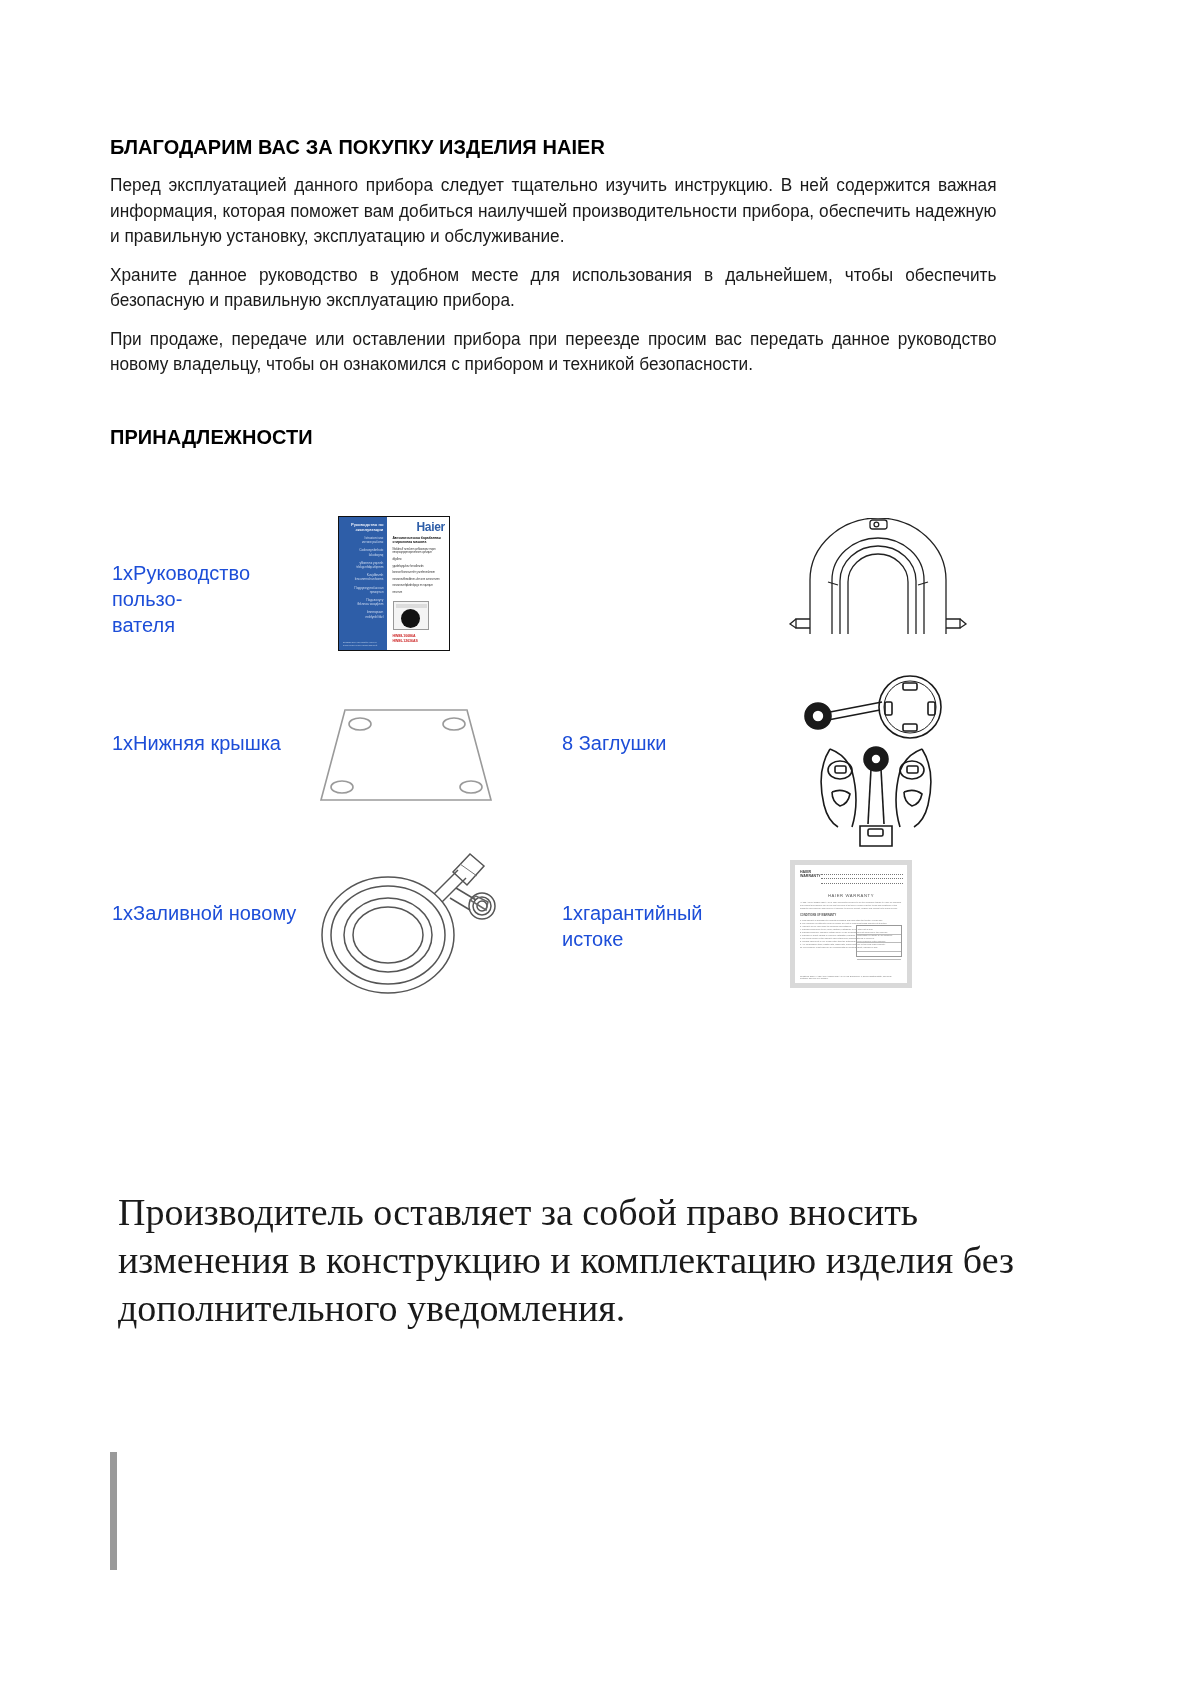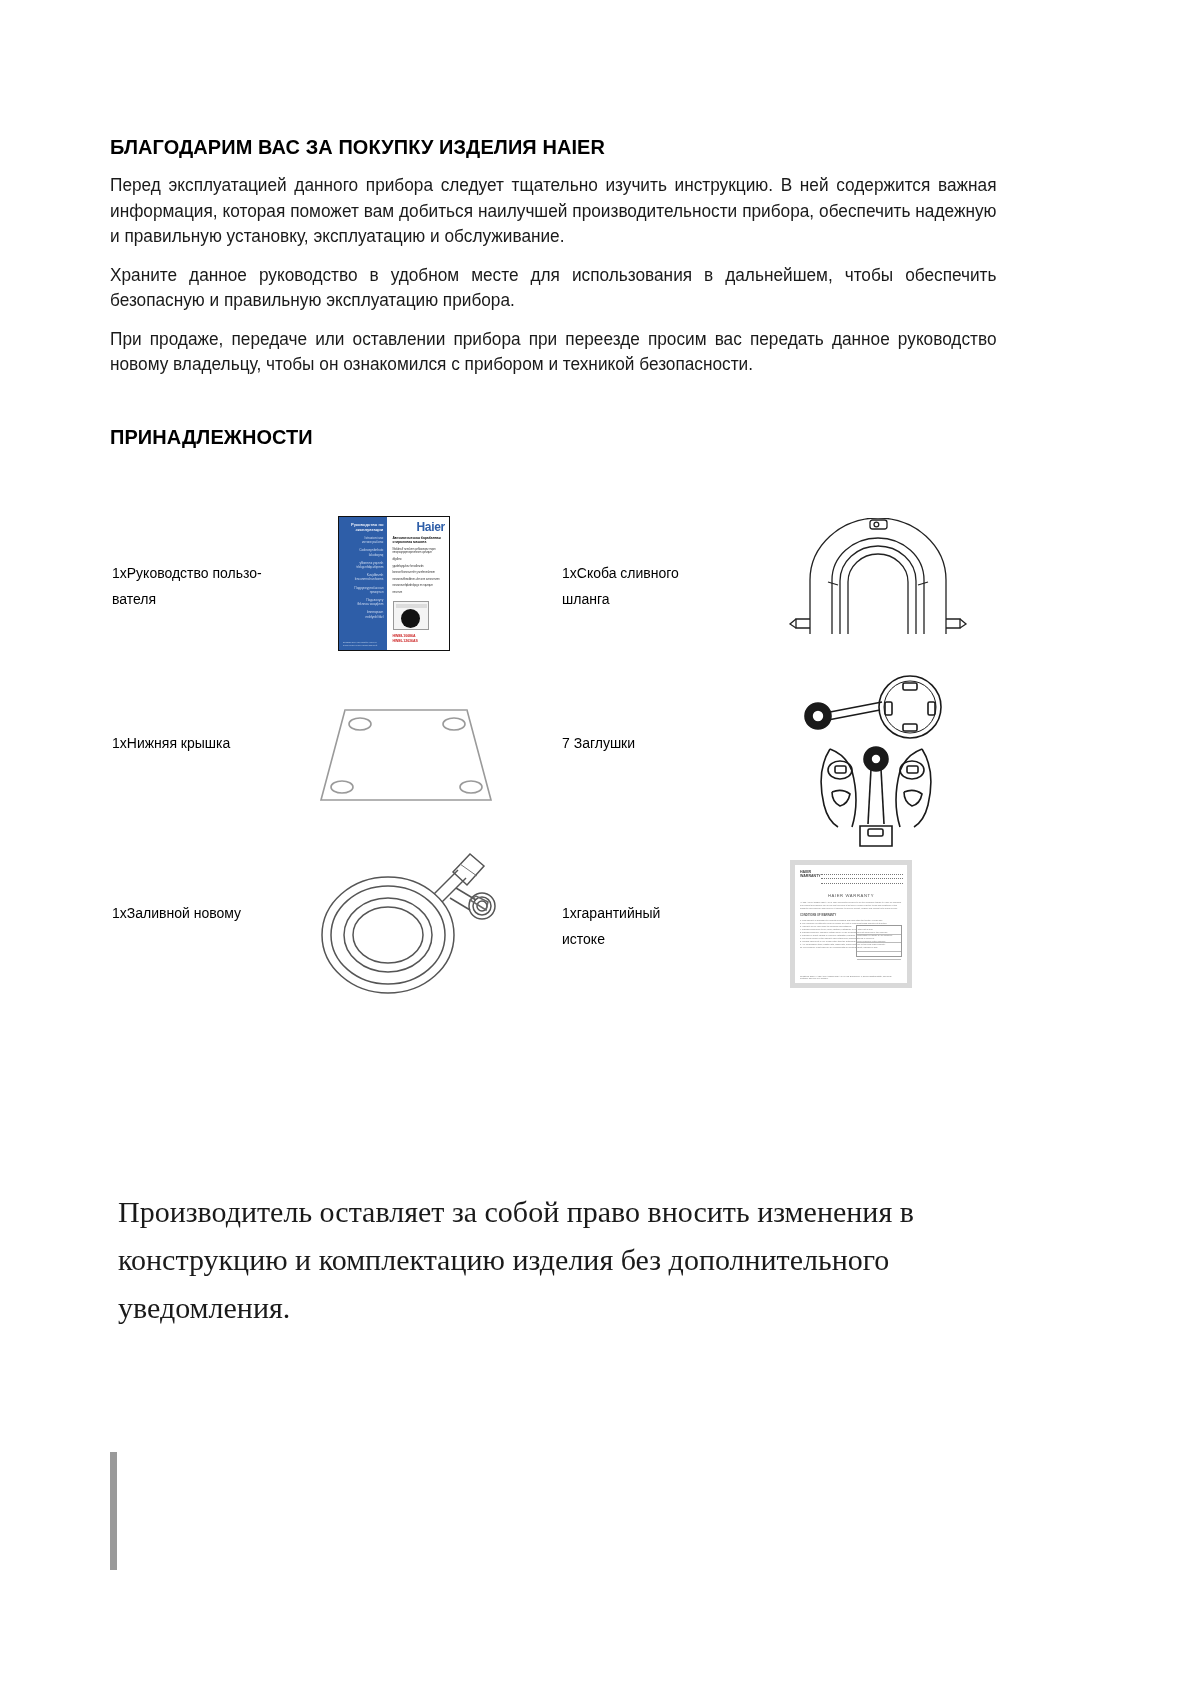--- a/index.html
+++ b/index.html
@@ -71,23 +71,23 @@
   .acc-row{position:relative;height:170px;}
   .acc-cell{
     position:absolute;top:0;
     width:440px;height:170px;
   }
   .acc-cell.left{left:0;}
   .acc-cell.right{left:450px;}
   .acc-label{
     position:absolute;left:2px;top:48px;
     width:200px;
-    font-size:14px;
+    font-size:20px;
     line-height:26px;
-    color:#000000;
+    color:#1d4ed8;
   }
   .acc-label.wide{width:215px;}
   .acc-art{
     position:absolute;
     top:0;
     height:168px;
   }
 
   
   .manual{
@@ -182,21 +182,21 @@
     border:.5px solid #999;
   }
   .w-table .tr{height:7.5px;border-bottom:.5px solid #bbb;}
   .w-foot{position:absolute;left:5px;right:5px;bottom:3px;}
   .w-foot .fl{color:#777;font-size:1.9px;line-height:2.6px;}
 
   
   .disclaimer{
     position:absolute;left:118px;top:1188px;width:920px;
     font-family:"Liberation Serif", serif;
-    font-size:30px;
+    font-size:38px;
     line-height:48px;
     color:#1a1a1a;
   }
 
   
   .edge-bar{
     position:absolute;left:110px;top:1452px;
     width:7px;height:118px;background:#9a9a9a;
   }
 </style>
@@ -262,22 +262,20 @@
                 <div class="drum"></div>
               </div>
               <div class="rmodel" style="white-space:pre-line;">HW88-10686A
 HW80-12636AS</div>
             </div>
           </div>
         </div>
       </div>
 
       <div class="acc-cell right">
-        <div class="acc-label wide" style="white-space:pre-line;">1xСкоба сливного
-шланга</div>
         <div class="acc-art" style="left:228px;top:6px;">
           <svg width="180" height="120" viewBox="0 0 180 120">
             <g fill="none" stroke="#222" stroke-width="1.3">
 
               <path d="M22 116 L22 62 A68 62 0 0 1 158 62 L158 116"></path>
 
               <path d="M44 116 L44 62 A46 42 0 0 1 136 62 L136 116"></path>
 
               <path d="M52 116 L52 63 A38 35 0 0 1 128 63 L128 116"></path>
 
@@ -312,21 +310,21 @@
               <ellipse cx="45" cy="20" rx="11" ry="6"></ellipse>
               <ellipse cx="139" cy="20" rx="11" ry="6"></ellipse>
               <ellipse cx="27" cy="83" rx="11" ry="6"></ellipse>
               <ellipse cx="156" cy="83" rx="11" ry="6"></ellipse>
             </g>
           </svg>
         </div>
       </div>
 
       <div class="acc-cell right">
-        <div class="acc-label">7  Заглушки</div>
+        <div class="acc-label">8  Заглушки</div>
         <div class="acc-art" style="left:232px;top:-8px;">
           <svg width="170" height="175" viewBox="0 0 170 175">
             <g fill="none" stroke="#1a1a1a" stroke-width="1.6">
 
               <circle cx="118" cy="33" r="31"></circle>
               <circle cx="118" cy="33" r="26" stroke-width="1"></circle>
               <rect x="111" y="9" width="14" height="7" rx="1.5"></rect>
               <rect x="111" y="50" width="14" height="7" rx="1.5"></rect>
               <rect x="93" y="28" width="7" height="13" rx="1.5"></rect>
               <rect x="136" y="28" width="7" height="13" rx="1.5"></rect>

